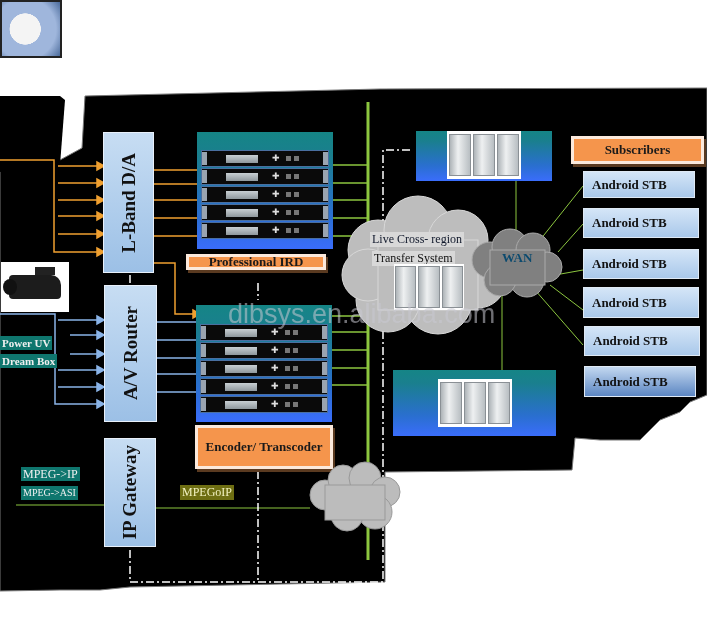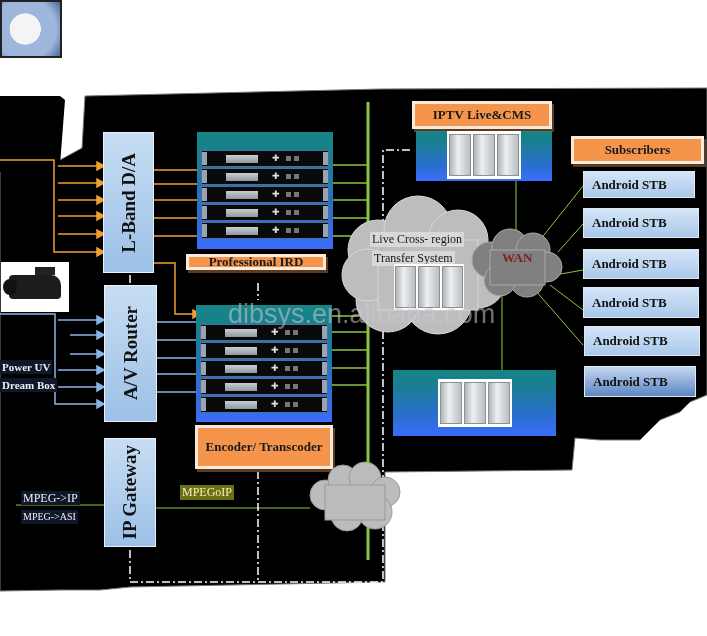--- a/index.html
+++ b/index.html
@@ -17,21 +17,21 @@
   .stb { background:linear-gradient(#d4e5f7,#a9c8ea); border:1px solid #dfe9f4;
          display:flex; align-items:center; padding-left:8px; font-weight:bold; font-size:13px;
          color:#111; }
   .stb.dark { background:linear-gradient(#c3d8f0,#5c86c2); }
   .rack { background:linear-gradient(#158586 0%, #1a7f8e 20%, #2a6fd0 70%, #3a6dfb 100%); }
   .unit { background:#0a0a0a; border:1px solid #4a6fa0; }
   .unit .ear { position:absolute; top:1px; bottom:1px; width:5px; background:#9aa4b0; }
   .unit .lcd { position:absolute; top:4px; width:32px; height:8px; background:linear-gradient(#c8cfd3,#8f989d); }
   .unit .pad { position:absolute; top:2px; color:#ddd; font-size:9px; font-family:"DejaVu Sans",sans-serif; }
   .unit .btn { position:absolute; top:5px; width:5px; height:5px; background:#777; }
-  .greenlbl { background:#0f172a; color:#f0f0f0; font-size:11px; padding:0 2px; line-height:14px;margin-top:24px; }
+  .greenlbl { background:#0f766e; color:#f0f0f0; font-size:11px; padding:0 2px; line-height:14px; }
   .server { background:#fff; display:flex; align-items:center; justify-content:center; }
   .tower { width:20px; height:40px; margin:0 1px; background:linear-gradient(90deg,#aeb4b8,#eef0f1 40%,#b8bec2); border:1px solid #8a9095; }
   .watermark { color:rgba(200,200,210,0.55); font-family:"Liberation Sans",sans-serif; font-size:27px; }
 </style>
 </head>
 <body>
 
 <div id="canvas">
 
   <svg class="abs" style="left:0;top:0" width="707" height="636">
@@ -230,21 +230,20 @@
           <div class="lcd" style="left:24px"></div>
           <div class="pad" style="left:70px">✚</div>
           <div class="btn" style="left:84px"></div>
           <div class="btn" style="left:92px"></div>
           <div class="ear" style="right:0"></div>
         </div>
       </div>
   </div>
   <div class="abs orange" style="left:195px;top:425px;width:138px;height:44px;">Encoder/ Transcoder</div>
 
-  <div class="abs orange" style="left:412px;top:101px;width:140px;height:28px;">IPTV Live&amp;CMS</div>
   <div class="abs rack" style="left:416px;top:131px;width:136px;height:50px;display:flex;justify-content:center;">
     <div class="server" style="width:74px;height:48px;">
         <div class="tower"></div>
         <div class="tower"></div>
         <div class="tower"></div>
       </div>
   </div>
 
   <svg class="abs" style="left:338px;top:190px" width="170" height="150">
     <g fill="#bdbdbd" stroke="#d8d8d8" stroke-width="1">
@@ -270,21 +269,21 @@
     <g fill="#808080" stroke="#aaa" stroke-width="1">
       <circle cx="25" cy="35" r="18"></circle>
         <circle cx="45" cy="22" r="18"></circle>
         <circle cx="68" cy="25" r="17"></circle>
       <circle cx="82" cy="42" r="15"></circle>
         <circle cx="62" cy="55" r="17"></circle>
         <circle cx="35" cy="55" r="16"></circle>
       <rect x="25" y="25" width="55" height="35"></rect>
     </g>
   </svg>
-  <div class="abs" style="left:502px;top:250px;font-size:13px;font-weight:bold;color:#7f1d1d;">WAN</div>
+  <div class="abs" style="left:502px;top:250px;font-size:13px;font-weight:bold;color:#0c4a6e;">WAN</div>
 
   <div class="abs rack" style="left:393px;top:370px;width:163px;height:66px;display:flex;justify-content:center;align-items:center;">
     <div class="server" style="width:74px;height:48px;">
         <div class="tower"></div>
         <div class="tower"></div>
         <div class="tower"></div>
       </div>
   </div>
 
   <svg class="abs" style="left:305px;top:460px" width="100" height="75">

